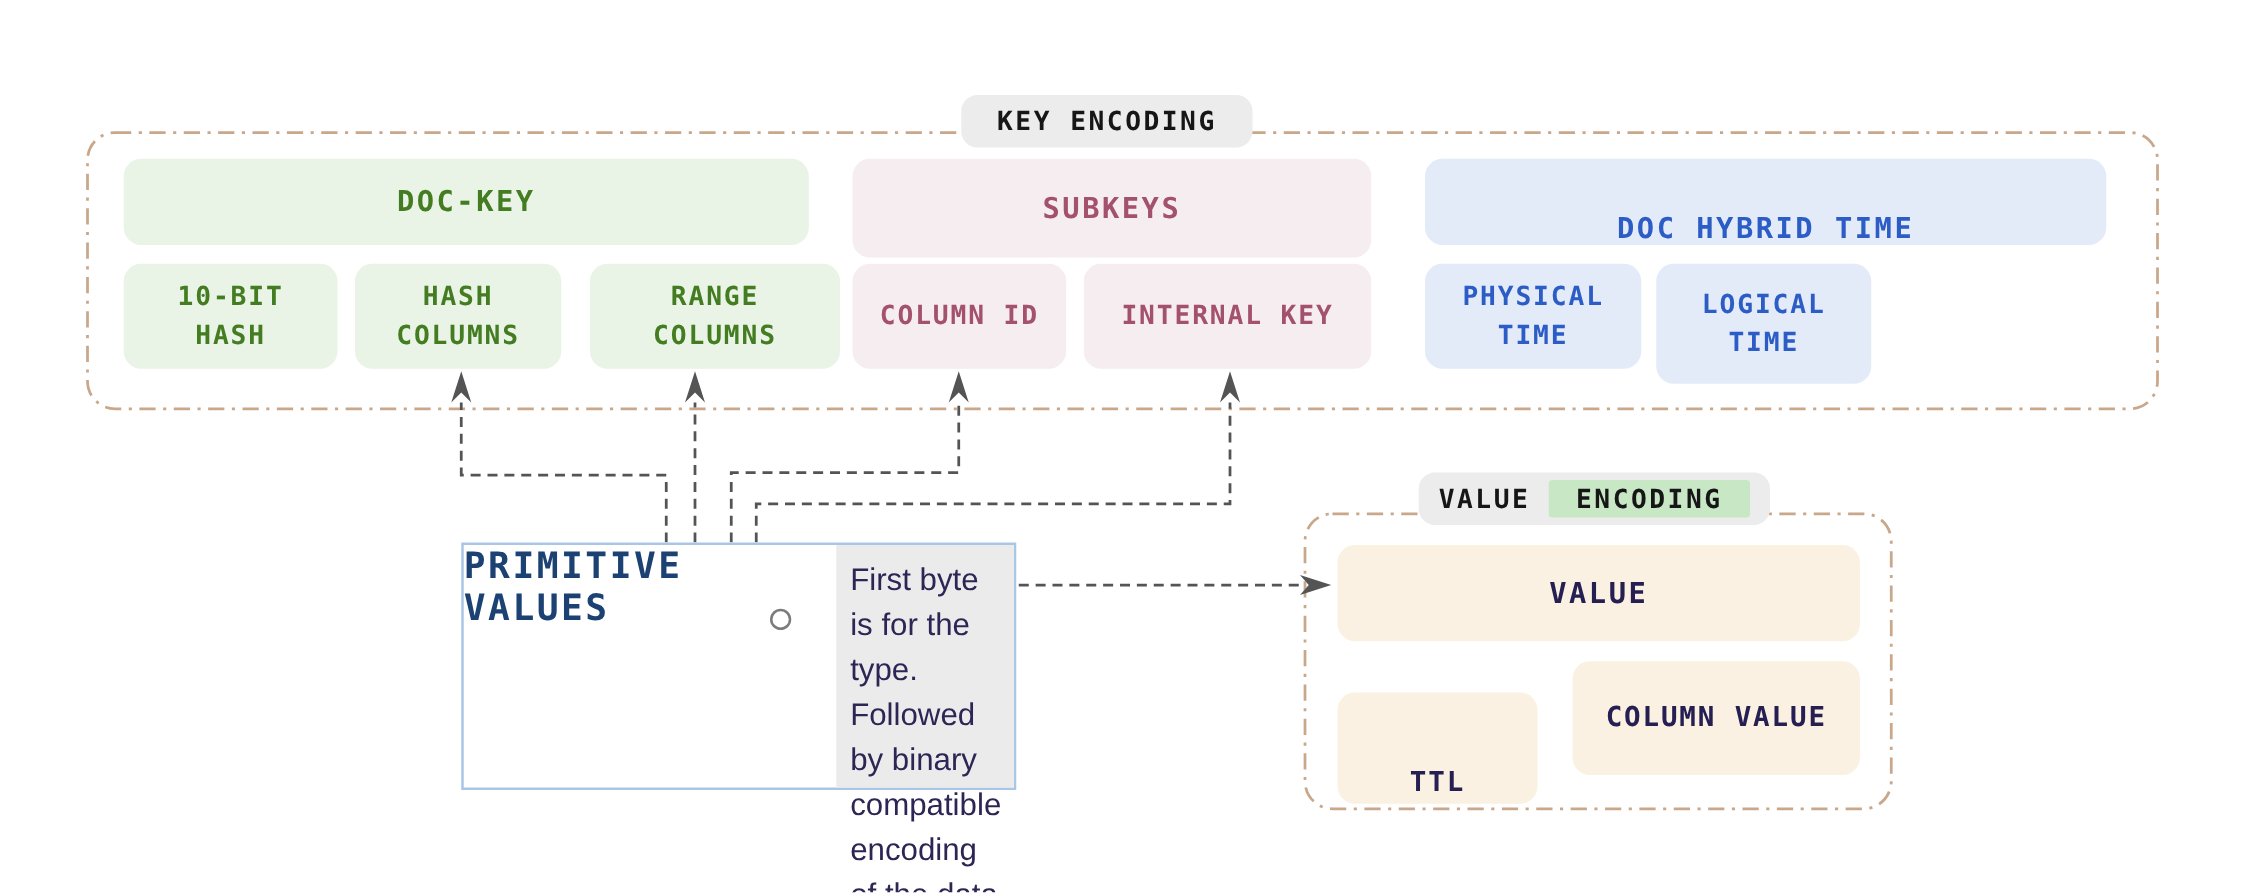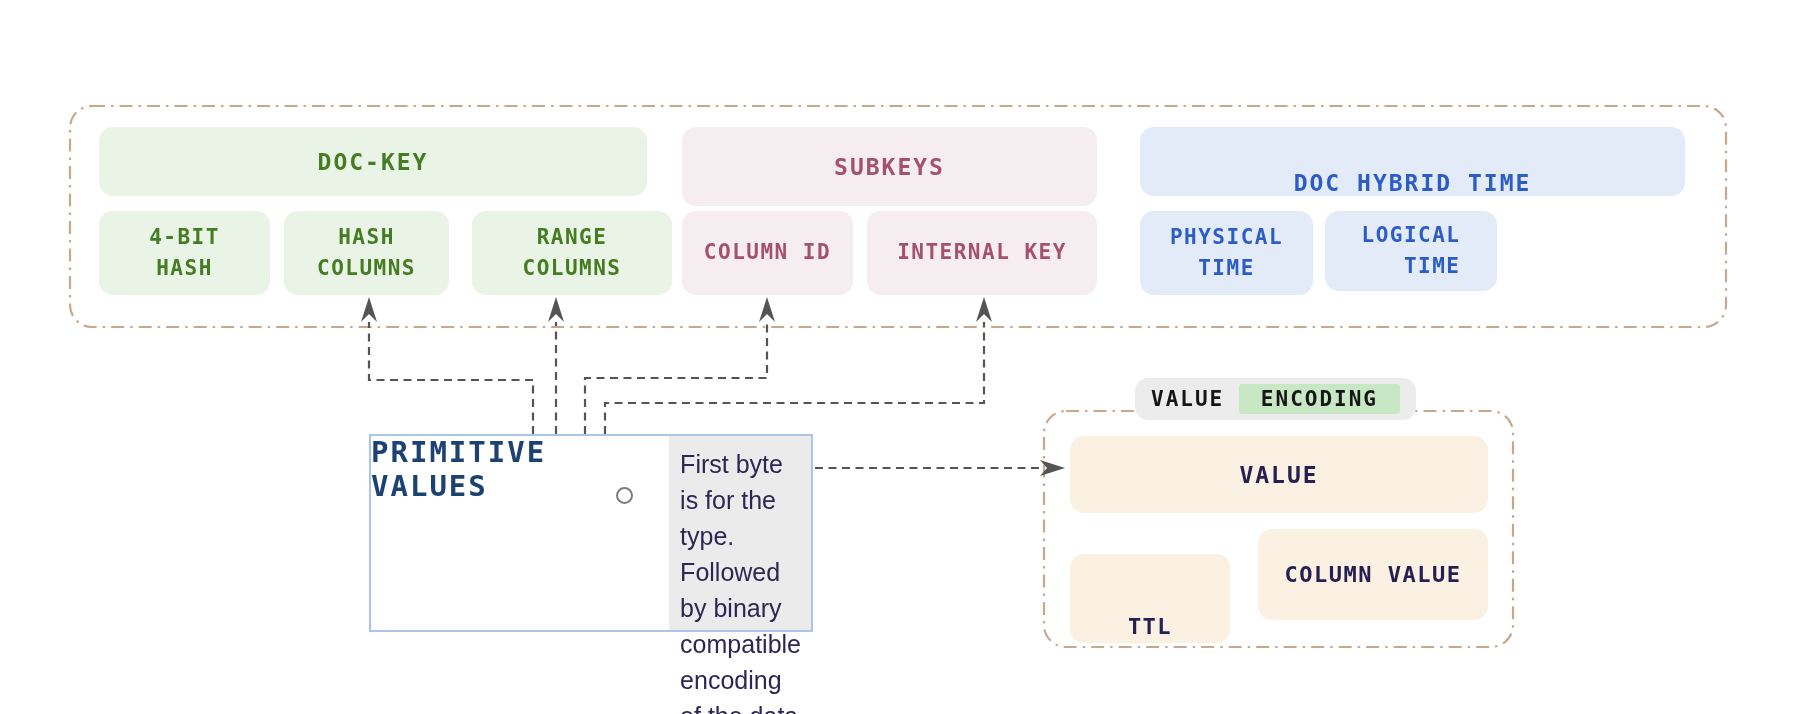--- a/index.html
+++ b/index.html
@@ -64,54 +64,57 @@
 
     <g fill="#545454">
       <path d="M369,297 L361,322 L369,314 L377,322 Z"></path>
       <path d="M556,297 L548,322 L556,314 L564,322 Z"></path>
       <path d="M767,297 L759,322 L767,314 L775,322 Z"></path>
       <path d="M984,297 L976,322 L984,314 L992,322 Z"></path>
       <path d="M1065,468 L1040,460 L1047,468 L1040,476 Z"></path>
     </g>
   </svg>
 
+  <div class="pill" style="left:769px;top:76px;width:233px;height:42px;">
+    <span>KEY ENCODING</span>
+  </div>
 
   <div class="box hdr green" style="left:99px;top:127px;width:548px;height:69px;">
     <span>DOC-KEY</span>
   </div>
   <div class="box hdr rose" style="left:682px;top:127px;width:415px;height:79px;">
     <span>SUBKEYS</span>
   </div>
   <div class="box hdr blue" style="left:1140px;top:127px;width:545px;height:69px;align-items:flex-end;">
     <span>DOC HYBRID TIME</span>
   </div>
 
   <div class="box sub green" style="left:99px;top:211px;width:171px;height:84px;">
-    <span>4-BIT
+    <span>10-BIT
 HASH</span>
   </div>
   <div class="box sub green" style="left:284px;top:211px;width:165px;height:84px;">
     <span>HASH
 COLUMNS</span>
   </div>
   <div class="box sub green" style="left:472px;top:211px;width:200px;height:84px;">
     <span>RANGE
 COLUMNS</span>
   </div>
   <div class="box sub rose" style="left:682px;top:211px;width:171px;height:84px;">
     <span>COLUMN ID</span>
   </div>
   <div class="box sub rose" style="left:867px;top:211px;width:230px;height:84px;">
     <span>INTERNAL KEY</span>
   </div>
   <div class="box sub blue" style="left:1140px;top:211px;width:173px;height:84px;">
     <span>PHYSICAL
 TIME</span>
   </div>
-  <div class="box sub blue" style="left:1325px;top:211px;width:172px;height:80px;text-align:right;">
+  <div class="box sub blue" style="left:1325px;top:211px;width:172px;height:96px;">
     <span>LOGICAL
 TIME</span>
   </div>
 
   <div class="pv">
     <div class="pv-header">
       <span>PRIMITIVE VALUES</span>
     </div>
     <div class="pv-body"><span>First byte is for the type.
 Followed by binary compatible

